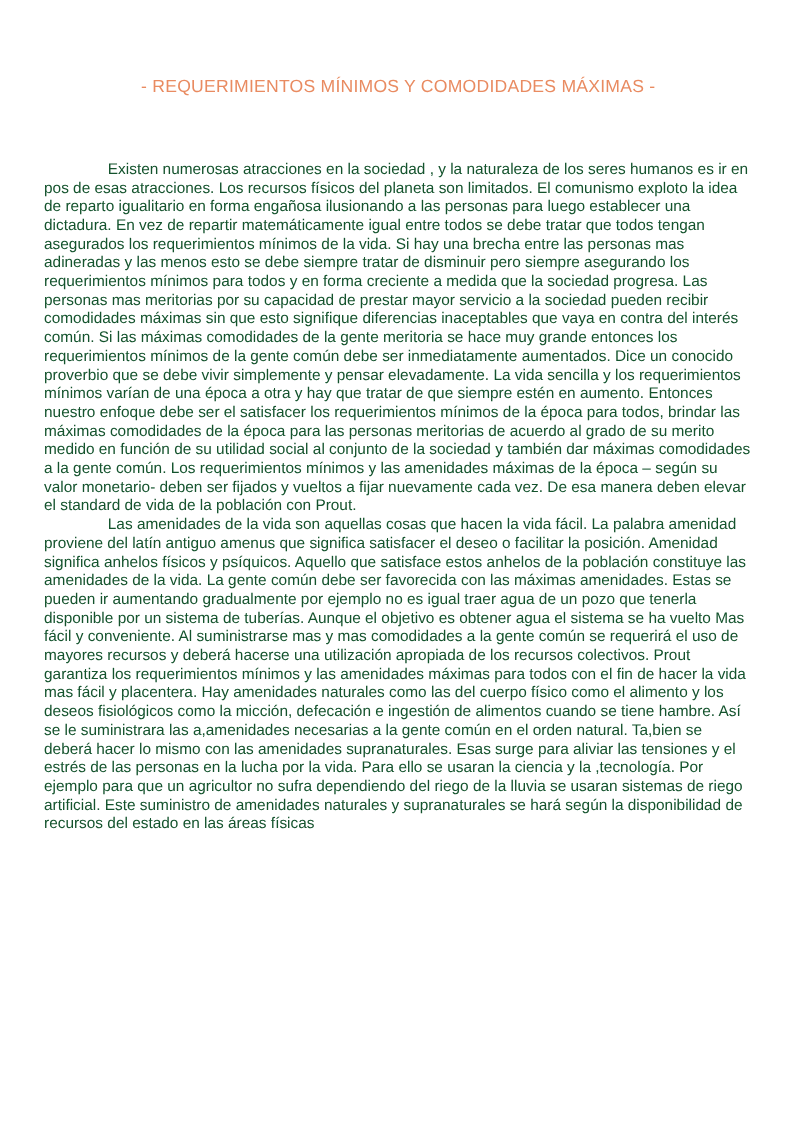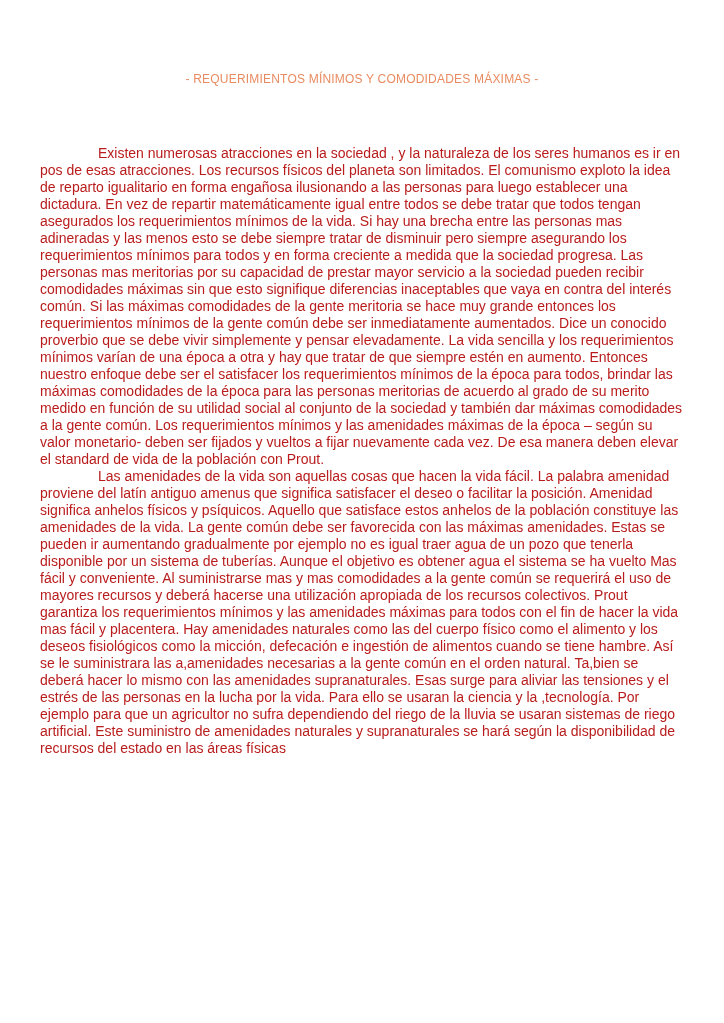--- a/index.html
+++ b/index.html
@@ -18,33 +18,33 @@
       width: 724px;
       height: 1023px;
       background: #ffffff;
       padding: 70px 40px 0 40px;
       overflow: hidden;
     }
     .section-heading {
       margin: 0 0 56px 0;
       text-align: center;
       color: #e98b61;
-      font-size: 12px;
+      font-size: 16px;
       font-weight: 400;
       letter-spacing: 0.2px;
       line-height: 19px;
       font-family: "Liberation Sans", sans-serif;
     }
     .section + .section .section-heading {
       margin-top: 54px;
       margin-bottom: 54px;
     }
     .section-body {
       margin: 0;
-      color: #b91c1c;
+      color: #14532d;
       font-size: 14px;
       line-height: 17px;
       text-align: left;
       text-indent: 58px;
       font-family: "Liberation Sans", sans-serif;
     }
   </style>
 </head>
 <body>
 

